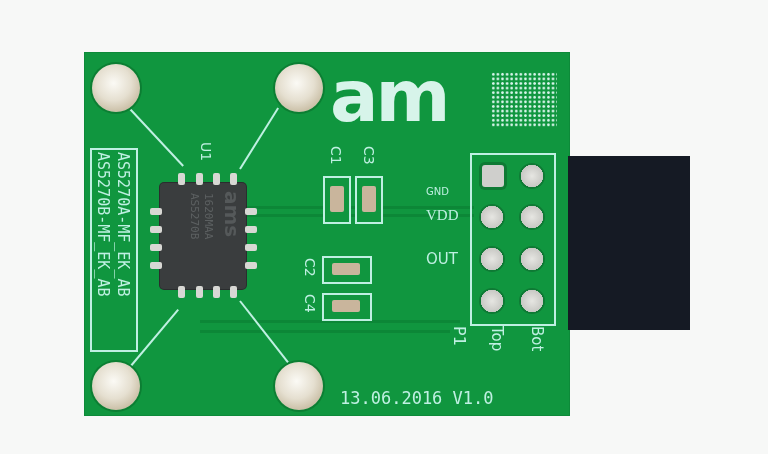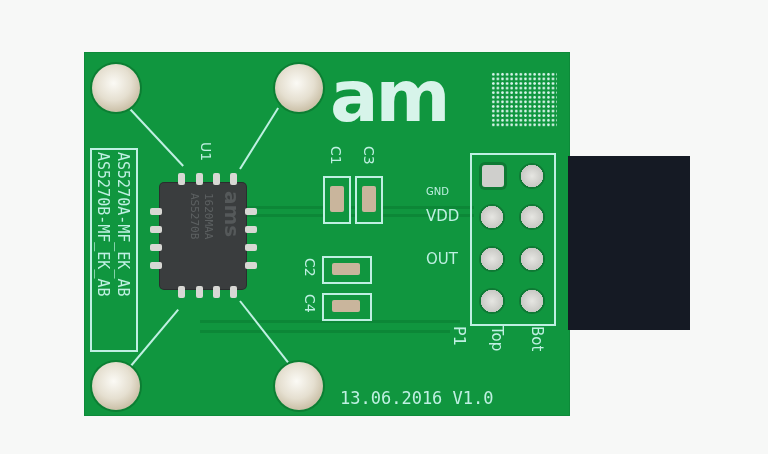--- a/index.html
+++ b/index.html
@@ -89,21 +89,21 @@
 <div class="silk vert" style="left:302px;top:258px;font-size:14px;">C2</div>
 <div class="silk vert" style="left:302px;top:294px;font-size:14px;">C4</div>
 <div class="cap" style="left:322px;top:256px;width:46px;height:24px;">
     <div class="body" style="left:8px;top:5px;width:28px;height:12px;"></div>
   </div>
 <div class="cap" style="left:322px;top:293px;width:46px;height:24px;">
     <div class="body" style="left:8px;top:5px;width:28px;height:12px;"></div>
   </div>
 
 <div class="silk" style="left:426px;top:165px;font-size:10px;margin-top:21px;">GND</div>
-<div class="silk" style="left:426px;top:207px;font-size:15px;">VDD</div>
+<div class="silk" style="left:426px;top:207px;font-size:15px;font-family:Liberation Serif, serif;">VDD</div>
 <div class="silk" style="left:426px;top:250px;font-size:15px;">OUT</div>
 
 <div class="header-box"></div>
 <div class="pad square" style="left:482px;top:165px;"></div>
 <div class="pad" style="left:519px;top:163px;"></div>
 <div class="pad" style="left:479px;top:204px;"></div>
 <div class="pad" style="left:519px;top:204px;"></div>
 <div class="pad" style="left:479px;top:246px;"></div>
 <div class="pad" style="left:519px;top:246px;"></div>
 <div class="pad" style="left:479px;top:288px;"></div>

